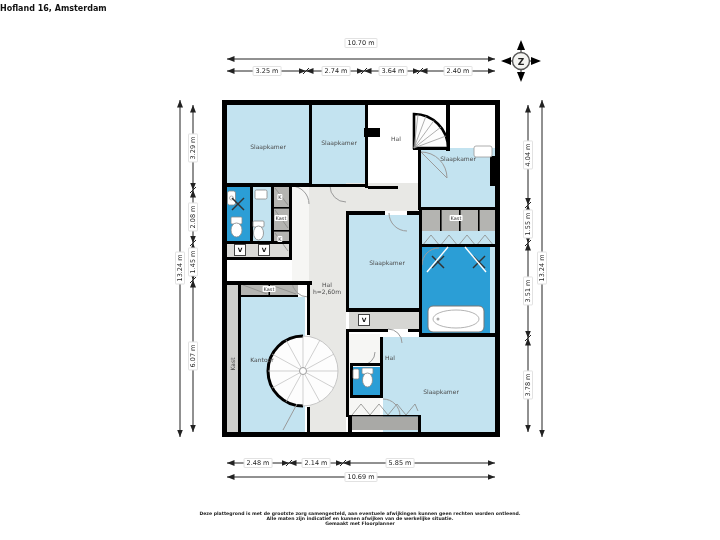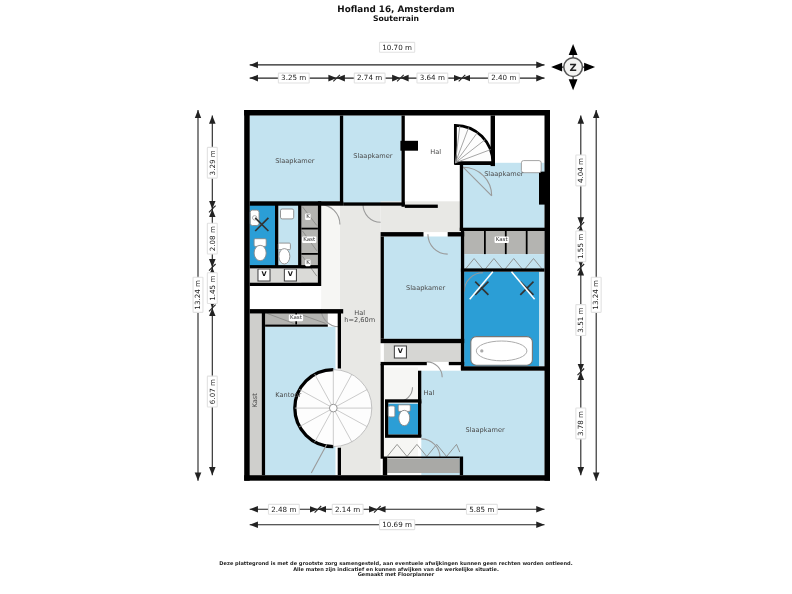--- a/index.html
+++ b/index.html
@@ -1,18 +1,18 @@
 <!DOCTYPE html>
 <html><head>
 <meta charset="utf-8">
 <style>
   html,body{margin:0;padding:0;background:#fff;}
   .canvas{position:relative;width:720px;height:540px;background:#fff;overflow:hidden;
           font-family:"DejaVu Sans","Liberation Sans",sans-serif;}
-  .title{position:absolute;left:0;top:4px;width:720px;text-align:center;color:#111;}
+  .title{position:absolute;left:0;top:4px;width:720px;color:#111;}
   .title .l1{font-size:8px;font-weight:bold;line-height:9px;}
   .title .l2{font-size:7px;font-weight:bold;line-height:8px;}
   .lbl{position:absolute;transform:translate(-50%,-50%);font-size:6px;color:#4a4a4a;
        white-space:nowrap;text-align:center;line-height:6px;}
   .lbl.small{font-size:5px;background:#fff;padding:0 1px;border-radius:1px;color:#333;}
   .lbl.vert{transform:translate(-50%,-50%) rotate(-90deg);}
   .dim{position:absolute;transform:translate(-50%,-50%);font-size:6.5px;color:#222;
        background:#fff;padding:0 2px;border-radius:1px;white-space:nowrap;border:0.5px solid #e2e2e2;}
   .dim.vert{transform:translate(-50%,-50%) rotate(-90deg);}
   .vbox{position:absolute;transform:translate(-50%,-50%);font-size:6px;font-weight:bold;color:#111;
@@ -21,21 +21,20 @@
           font-size:4.6px;font-weight:600;color:#222;line-height:5.2px;}
   svg{position:absolute;left:0;top:0;}
 </style>
 </head>
 <body>
 
 <div class="canvas">
 
   <div class="title">
     <div class="l1">Hofland 16, Amsterdam</div>
-    <div class="l2">Souterrain</div>
   </div>
 
   <svg width="720" height="540" viewBox="0 0 720 540">
     <defs>
       <marker id="arr" markerWidth="9" markerHeight="8" refX="7.5" refY="4" orient="auto-start-reverse">
         <path d="M0,1 L7.5,4 L0,7 Z" fill="#222"></path>
       </marker>
     </defs>
 
     <g>
@@ -298,21 +297,21 @@
   <div class="dim vert" style="left:193px;top:356px">6.07 m</div>
 
   <div class="dim vert" style="left:542px;top:268px">13.24 m</div>
   <div class="dim vert" style="left:528px;top:155px">4.04 m</div>
   <div class="dim vert" style="left:528px;top:224px">1.55 m</div>
   <div class="dim vert" style="left:528px;top:291px">3.51 m</div>
   <div class="dim vert" style="left:528px;top:385px">3.78 m</div>
 
   <div class="dim" style="left:258px;top:463px">2.48 m</div>
   <div class="dim" style="left:316px;top:463px">2.14 m</div>
-  <div class="dim" style="left:438px;top:463px">5.85 m</div>
+  <div class="dim" style="left:400px;top:463px">5.85 m</div>
   <div class="dim" style="left:361px;top:477px">10.69 m</div>
 
   <div class="footer">
     <div>Deze plattegrond is met de grootste zorg samengesteld, aan eventuele afwijkingen kunnen geen rechten worden ontleend.</div>
     <div>Alle maten zijn indicatief en kunnen afwijken van de werkelijke situatie.</div>
     <div>Gemaakt met Floorplanner</div>
   </div>
 
 </div>
 

